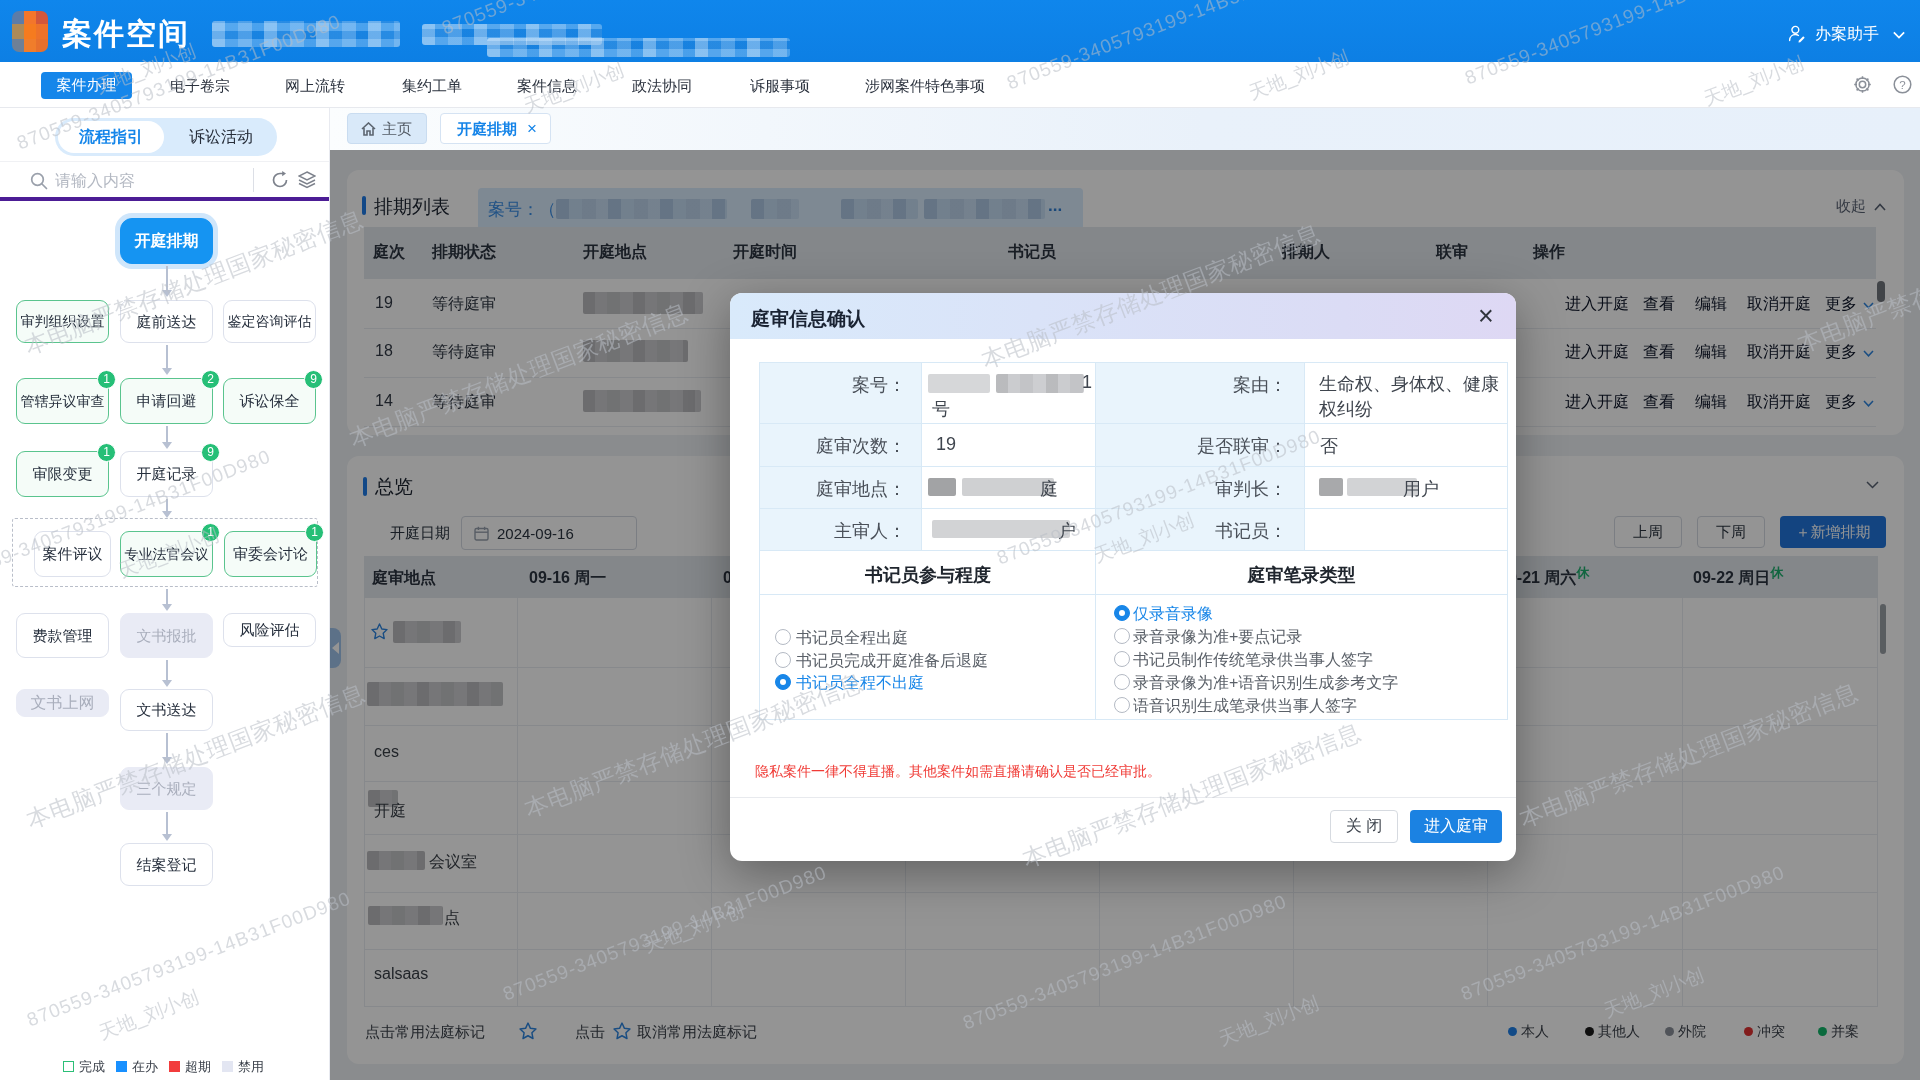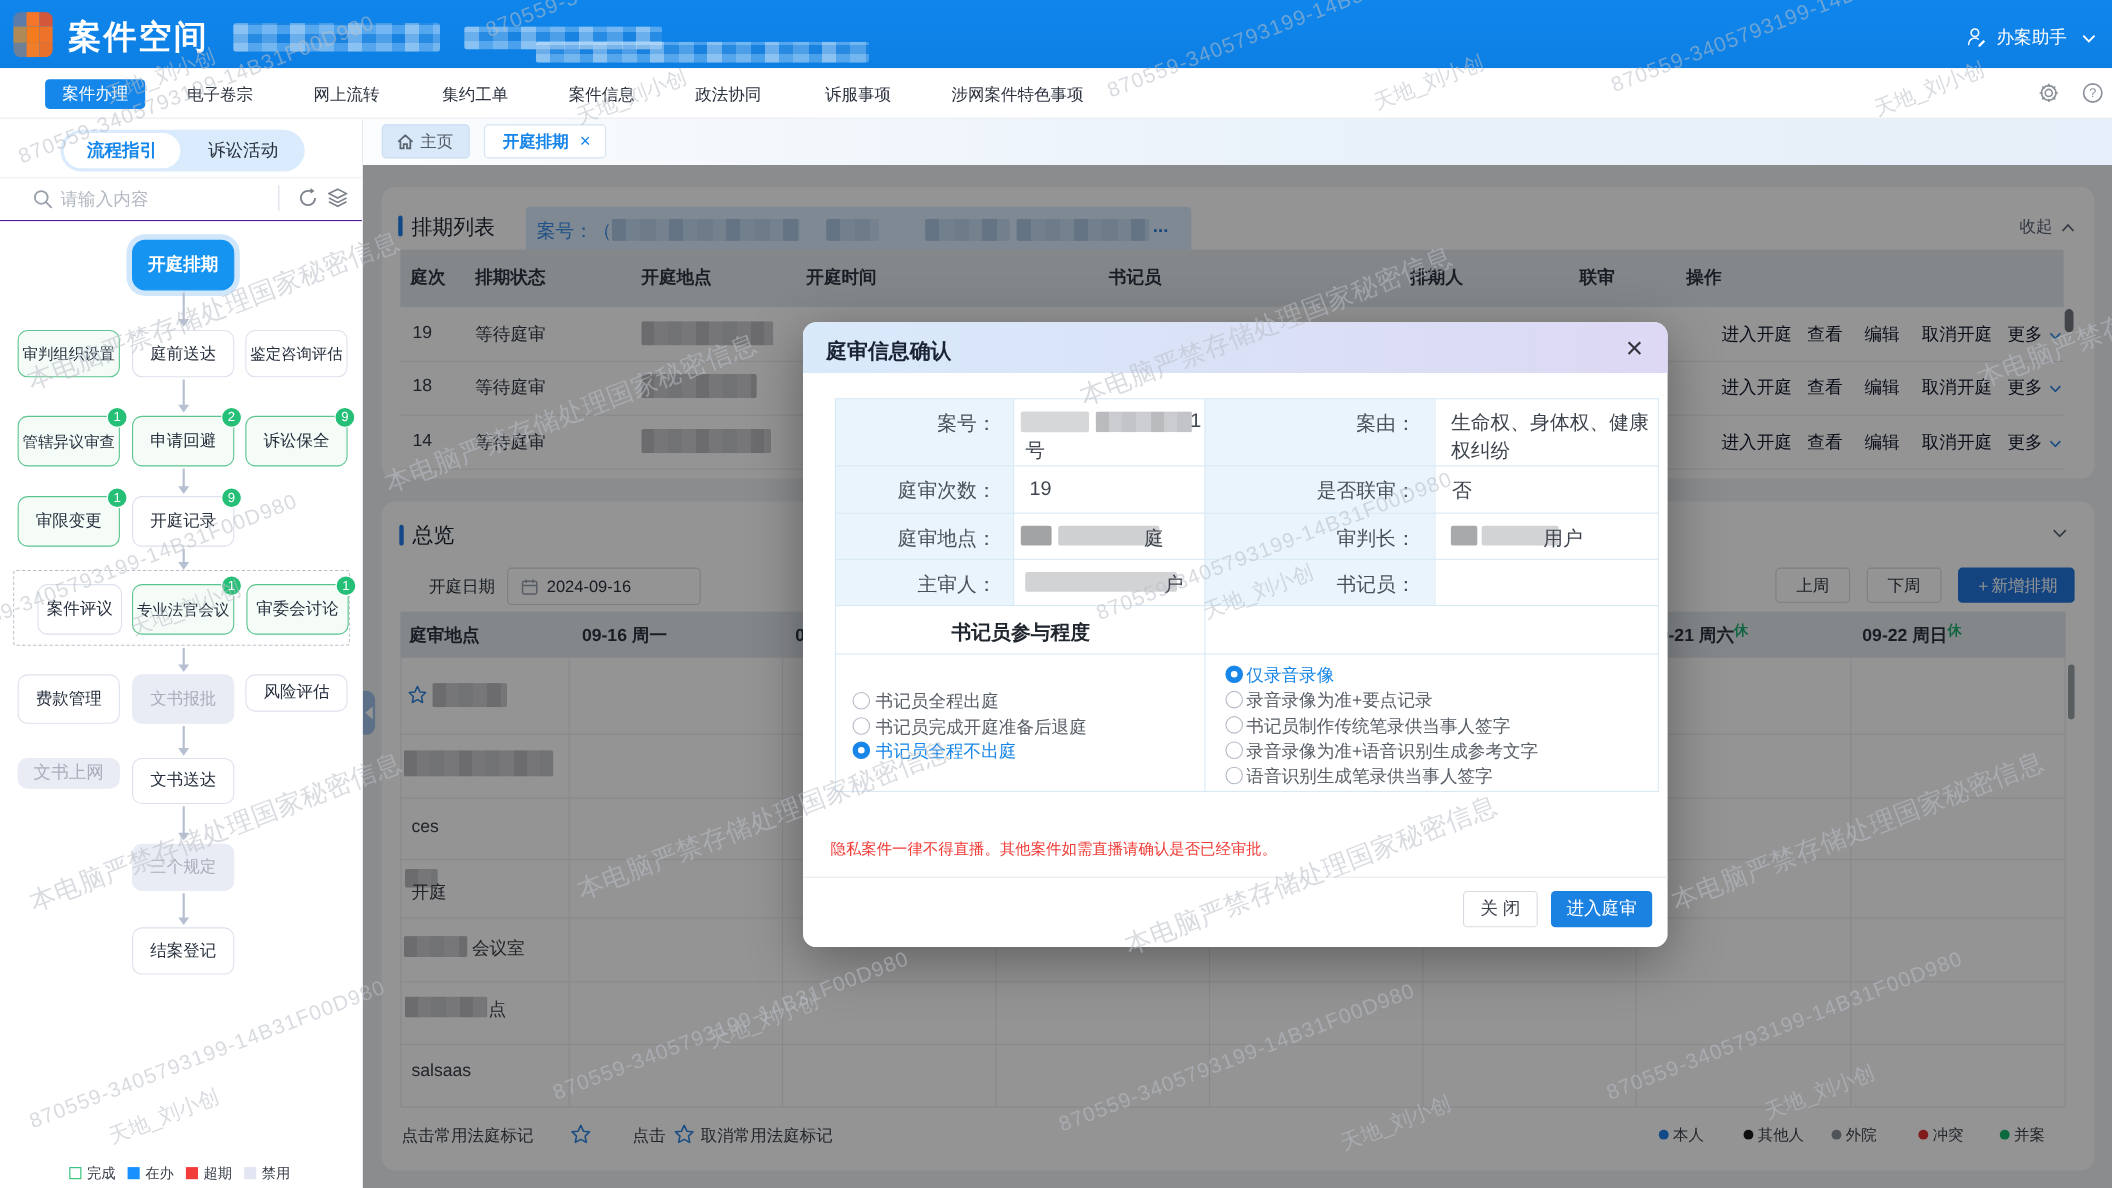--- a/index.html
+++ b/index.html
@@ -19,21 +19,21 @@
   
   #nav { left:0; top:62px; width:1920px; height:46px; background:#fff; border-bottom:1px solid #e7e9ee; }
   .navitem { position:absolute; top:15px; transform:translateX(-50%); font-size:15px; color:#2b323e;margin-left:28px; }
   #nav .active { left:13px; top:10px; width:91px; height:27px; background:#1586ea; border-radius:4px; color:#fff; font-size:15px; display:flex; align-items:center; justify-content:center; transform:none; }
   
   #side { left:0; top:108px; width:330px; height:972px; background:#fff; border-right:1px solid #e8eaf0; }
   #toggle { left:55px; top:10px; width:222px; height:38px; background:#d9ebfc; border-radius:19px; }
   #toggle .on { position:absolute; left:3px; top:3px; width:106px; height:32px; background:#fff; border-radius:16px;
      color:#1586ea; font-weight:bold; font-size:16px; display:flex; align-items:center; justify-content:center; }
   #toggle .off { position:absolute; left:112px; top:0; width:108px; height:38px; color:#272e3a; font-size:16px; display:flex; align-items:center; justify-content:center; }
-  #search { left:0; top:53px; width:329px; height:40px; border-top:1px solid #f0f1f4; border-bottom:1px solid #4c1d95; }
+  #search { left:0; top:53px; width:329px; height:40px; border-top:1px solid #f0f1f4; border-bottom:4px solid #4c1d95; }
   #search .ph { left:55px; top:9px; font-size:16px; color:#b3b8c2; }
   
   .fbox { position:absolute; display:flex; align-items:center; justify-content:center; text-align:center;
      background:#fff; border:1px solid #dde1ec; border-radius:9px; font-size:14px; color:#262f3d; line-height:1.05; }
   .fgreen { border-color:#5ac48e; background:#f5fcf8; }
   .fdis  { background:#e9ebf5; border-color:#e9ebf5; color:#a9aebc; }
   .factive { background:#1594f2; border-color:#1594f2; color:#fff; font-weight:bold; font-size:16px; border-radius:12px; box-shadow:0 0 0 5px #cfe6fb; }
   .badge { position:absolute; top:-9px; right:-8px; width:19px; height:19px; border-radius:50%; background:#26bf77; border:1px solid #fff;
      color:#fff; font-size:12px; display:flex; align-items:center; justify-content:center; }
   .farrow { position:absolute; width:2px; background:#b7c0d2; }
@@ -418,20 +418,21 @@
   <div class="blur" style="left:589px;top:185px;width:24px;height:18px;background:#a8a9ab"></div>
   <div class="blur" style="left:617px;top:185px;width:70px;height:18px;background:#d2d3d5"></div>
   <div class="mval" style="left:673px;top:184px">用户</div>
 
   <div class="mlabel" style="left:104px;top:226px">主审人：</div>
   <div class="blur" style="left:202px;top:227px;width:138px;height:18px;background:#d2d3d5"></div>
   <div class="mval" style="left:328px;top:226px">户</div>
   <div class="mlabel" style="left:485px;top:226px">书记员：</div>
 
   <div class="ab" style="left:30px;top:270px;width:336px;height:22px;font-size:18px;font-weight:bold;color:#20262e;text-align:center">书记员参与程度</div>
+  <div class="ab" style="left:366px;top:270px;width:411px;height:22px;font-size:18px;font-weight:bold;color:#20262e;text-align:center">庭审笔录类型</div>
 
   <div class="radio" style="left:45px;top:336px"></div>
     <div class="rlab" style="left:66px;top:335px">书记员全程出庭</div>
   <div class="radio" style="left:45px;top:359px"></div>
     <div class="rlab" style="left:66px;top:358px">书记员完成开庭准备后退庭</div>
   <div class="radio sel" style="left:45px;top:381px"></div>
     <div class="rlab sel" style="left:66px;top:380px">书记员全程不出庭</div>
 
   <div class="radio sel" style="left:384px;top:312px"></div>
     <div class="rlab sel" style="left:403px;top:311px">仅录音录像</div>

